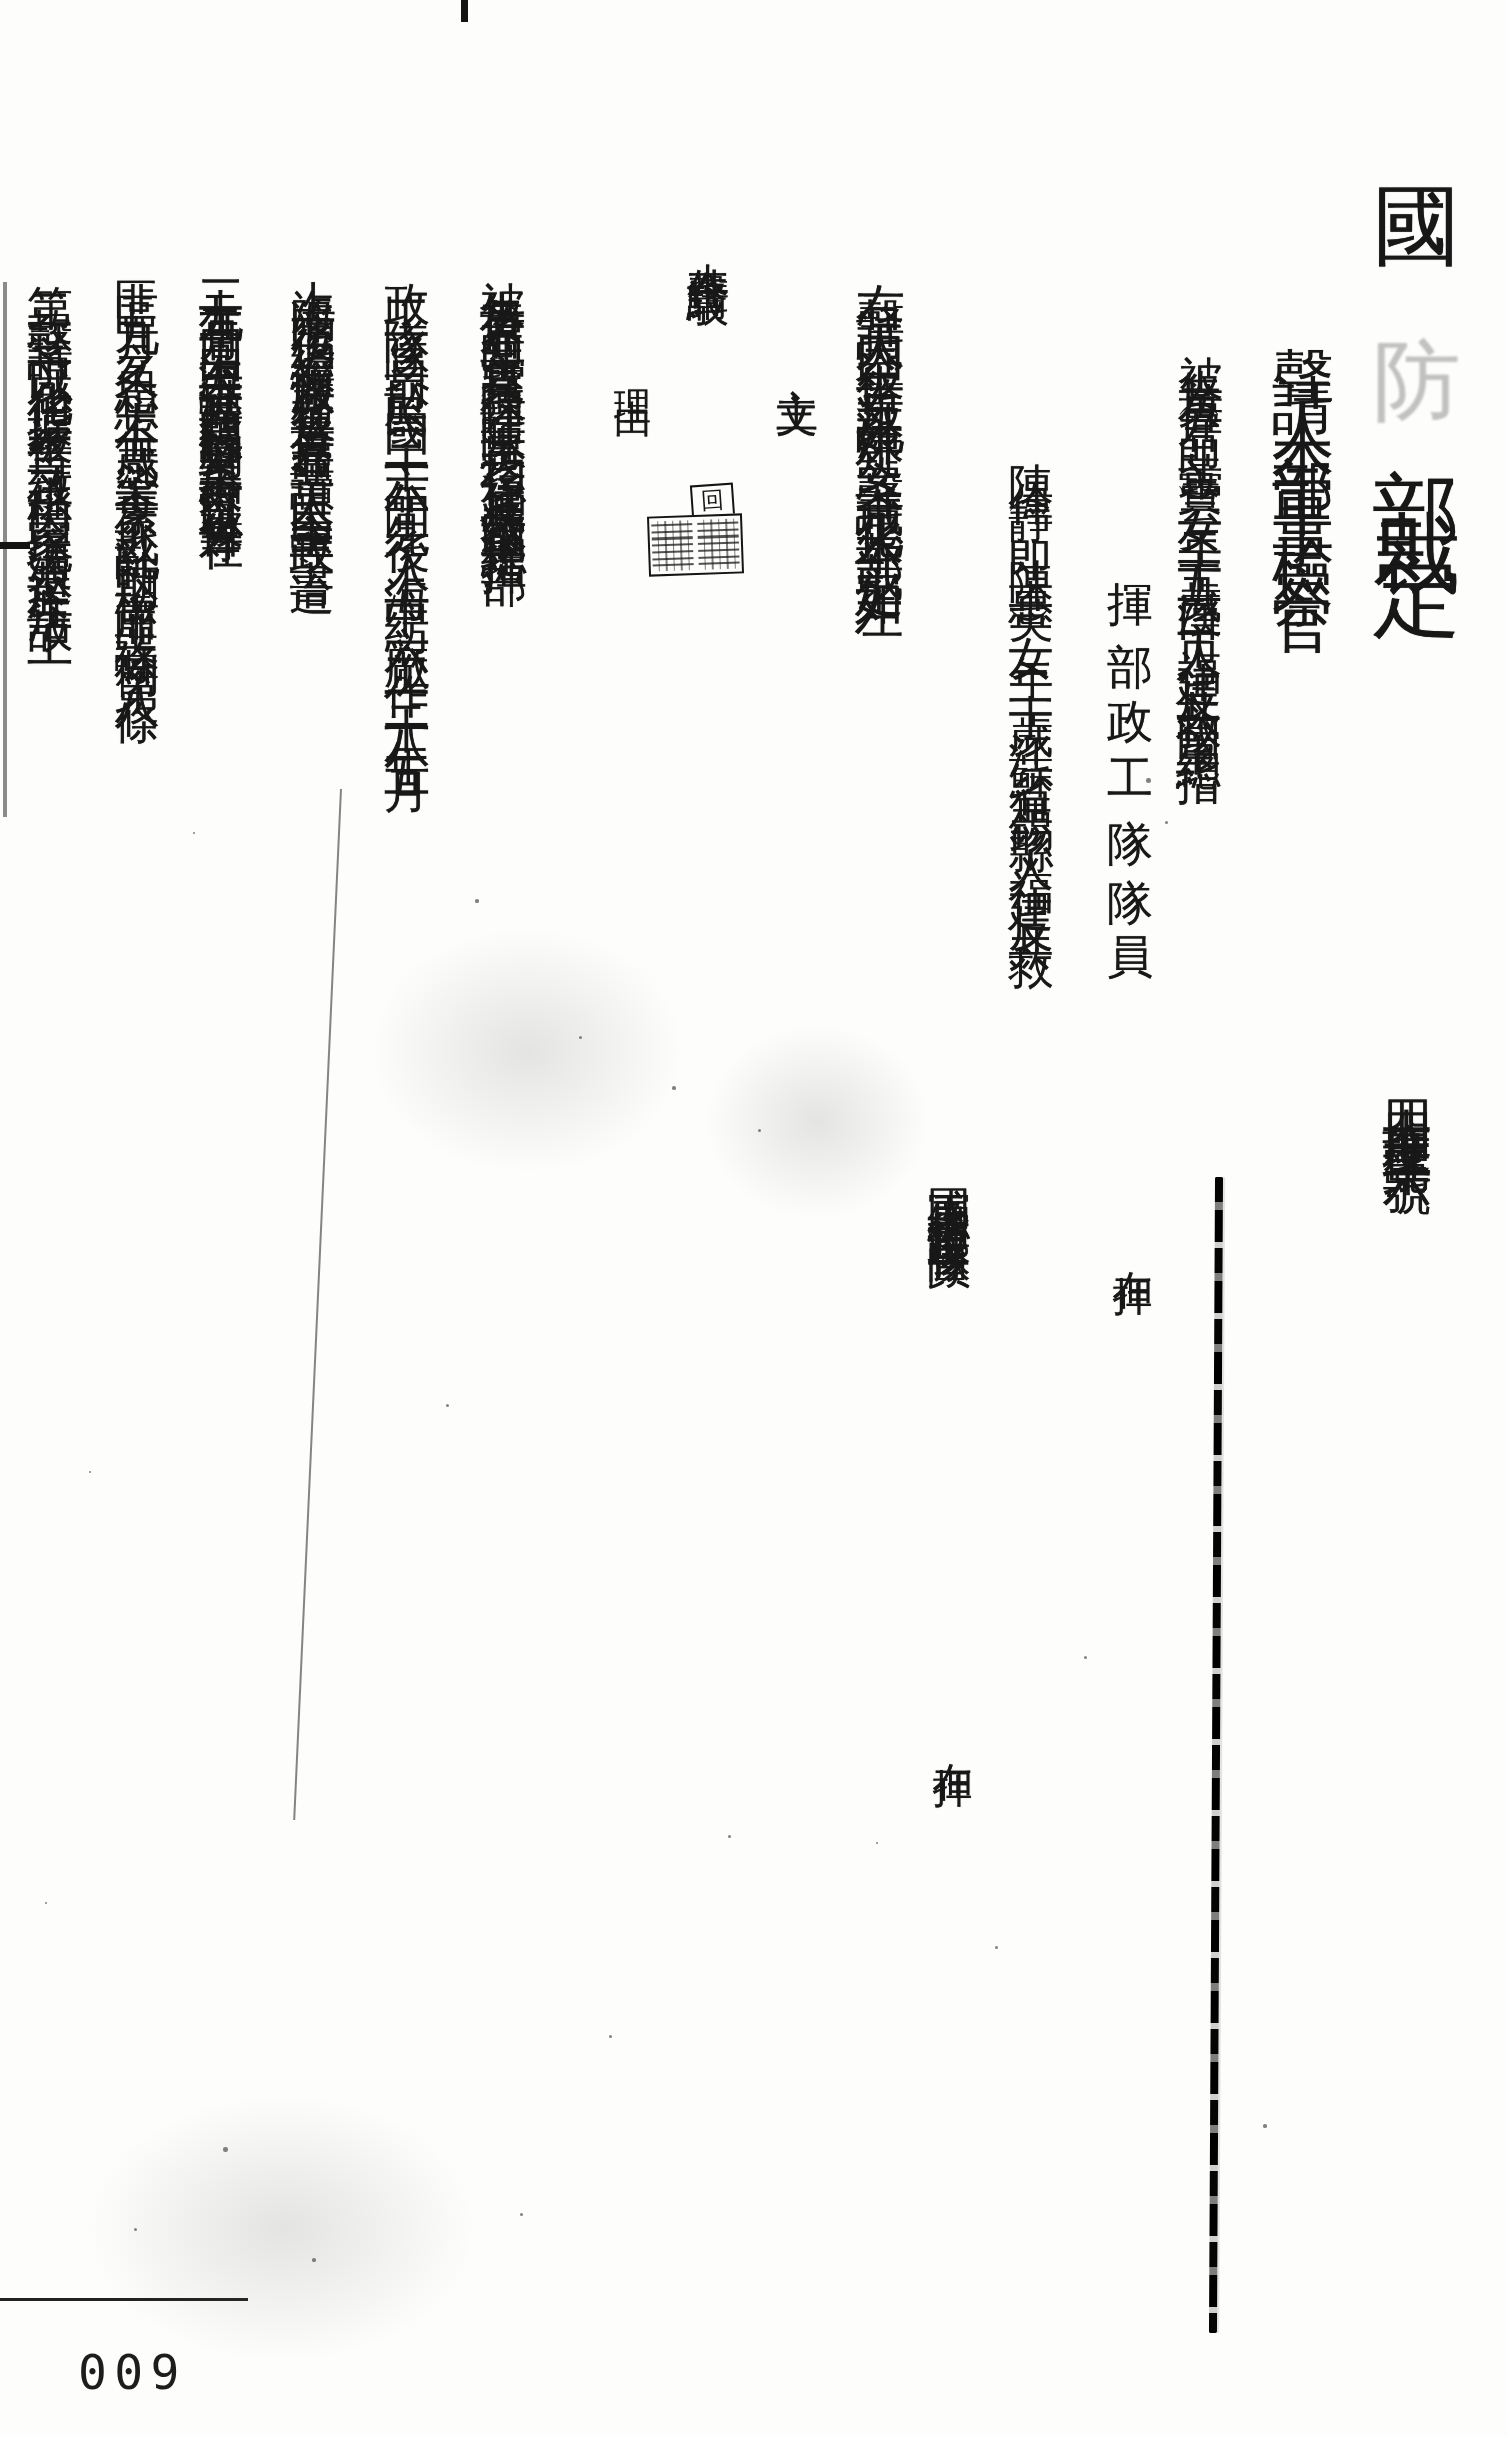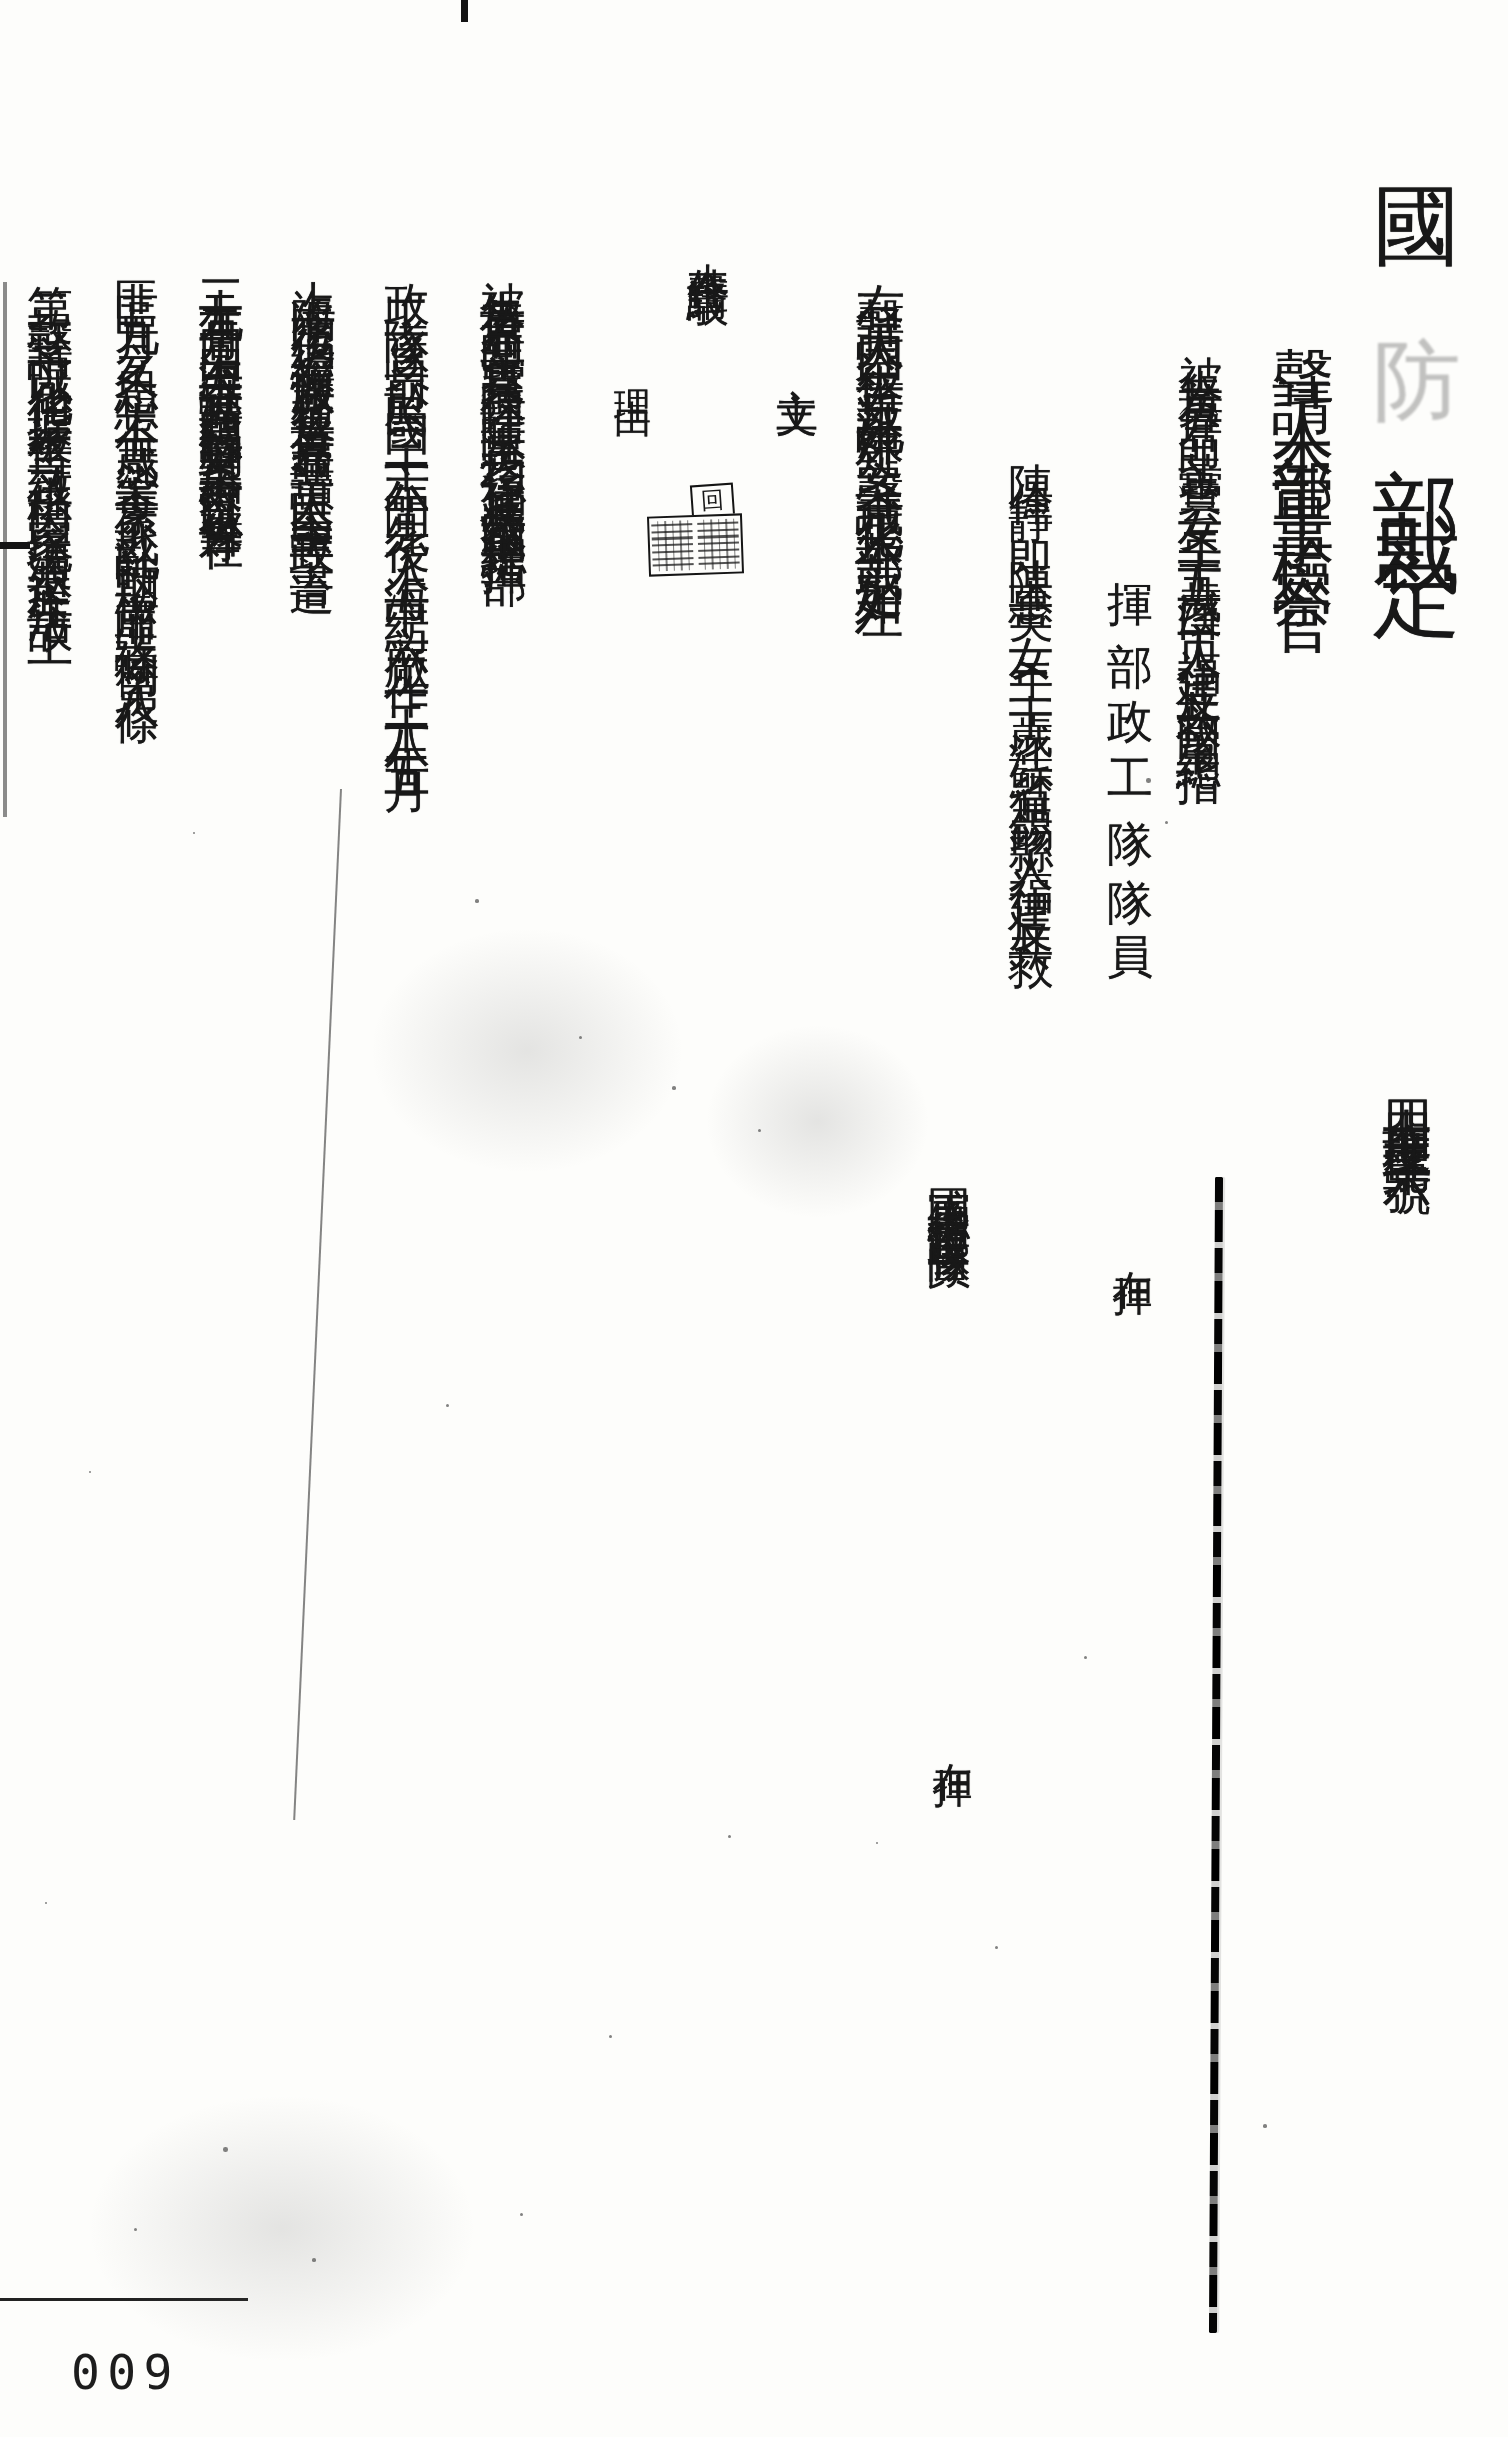--- a/index.html
+++ b/index.html
@@ -87,21 +87,21 @@
     transform:rotate(2.6deg);transform-origin:top center;
   }
   .edge-streak{
     position:absolute;left:3px;top:282px;width:3.7px;height:535px;
     background:rgba(0,0,0,.45);
   }
   .edge-dash{position:absolute;left:0;top:542px;width:30px;height:6.7px;background:#141414;}
   .top-dash{position:absolute;left:461px;top:0;width:6.7px;height:22px;background:#141414;}
   .footer-rule{position:absolute;left:0;top:2298px;width:248px;height:3px;background:#222;}
   .page-number{
-    position:absolute;left:71px;top:2344px;
+    position:absolute;left:78px;top:2344px;
     font-family:"DejaVu Sans Mono", monospace;
     font-size:48px;letter-spacing:7.4px;color:#1d1d1d;font-weight:500;
   }
   .speck{position:absolute;background:#1c1c1c;border-radius:50%;opacity:.55;}
   .blotch{position:absolute;border-radius:50%;
     background:radial-gradient(closest-side, rgba(95,95,95,.16), transparent);}
 </style>
 </head>
 <body>
 

